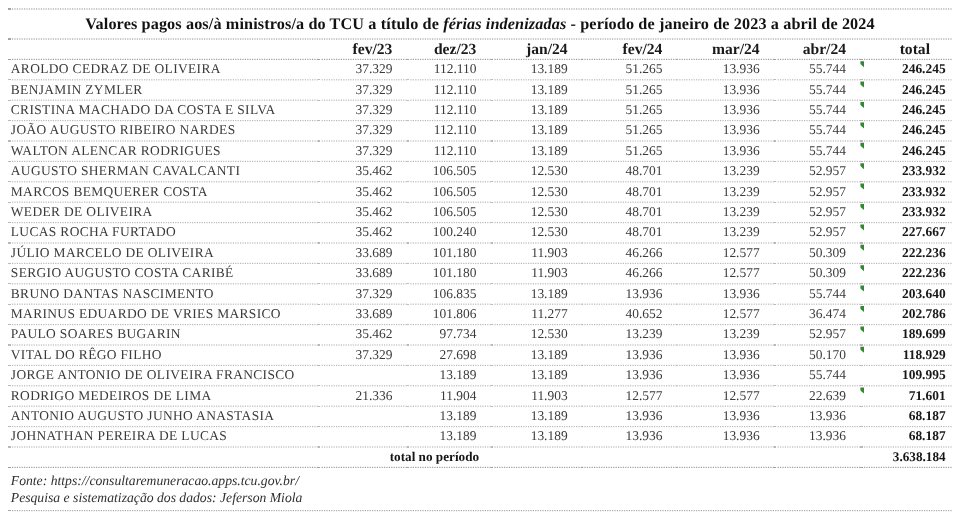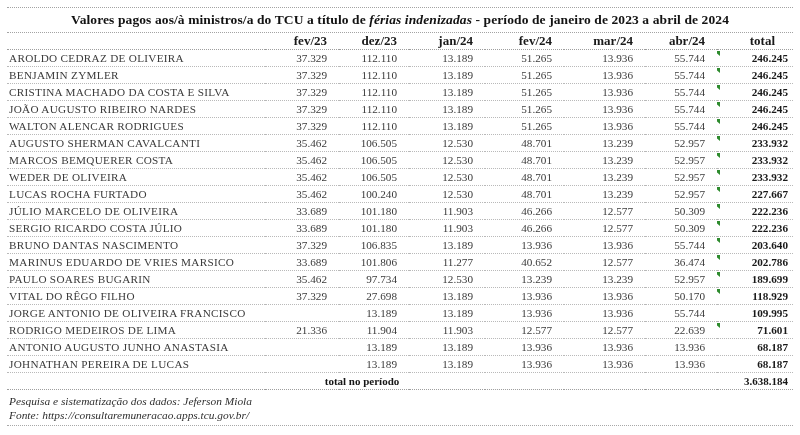--- a/index.html
+++ b/index.html
@@ -202,21 +202,21 @@
             <td class="name">JÚLIO MARCELO DE OLIVEIRA</td>
             <td class="num">33.689</td>
             <td class="num">101.180</td>
             <td class="num">11.903</td>
             <td class="num">46.266</td>
             <td class="num">12.577</td>
             <td class="num">50.309</td>
             <td class="total"><span class="flag" style="border-top-color: rgb(46, 139, 46);"></span><span>222.236</span></td>
           </tr>
           <tr>
-            <td class="name">SERGIO RICARDO COSTA JÚLIO</td>
+            <td class="name">SERGIO AUGUSTO COSTA CARIBÉ</td>
             <td class="num">33.689</td>
             <td class="num">101.180</td>
             <td class="num">11.903</td>
             <td class="num">46.266</td>
             <td class="num">12.577</td>
             <td class="num">50.309</td>
             <td class="total"><span class="flag" style="border-top-color: rgb(46, 139, 46);"></span><span>222.236</span></td>
           </tr>
           <tr>
             <td class="name">BRUNO DANTAS NASCIMENTO</td>
@@ -301,18 +301,18 @@
         </tbody>
       <tfoot>
         <tr>
           <td class="period-label" colspan="7">total no período</td>
           <td class="grand-total">3.638.184</td>
         </tr>
       </tfoot>
     </table>
 
     <div class="footer">
+      <div>Fonte: https://consultaremuneracao.apps.tcu.gov.br/</div>
       <div>Pesquisa e sistematização dos dados: Jeferson Miola</div>
-      <div>Fonte: https://consultaremuneracao.apps.tcu.gov.br/</div>
     </div>
 
   </div>
 </div>
 
 </body></html>

